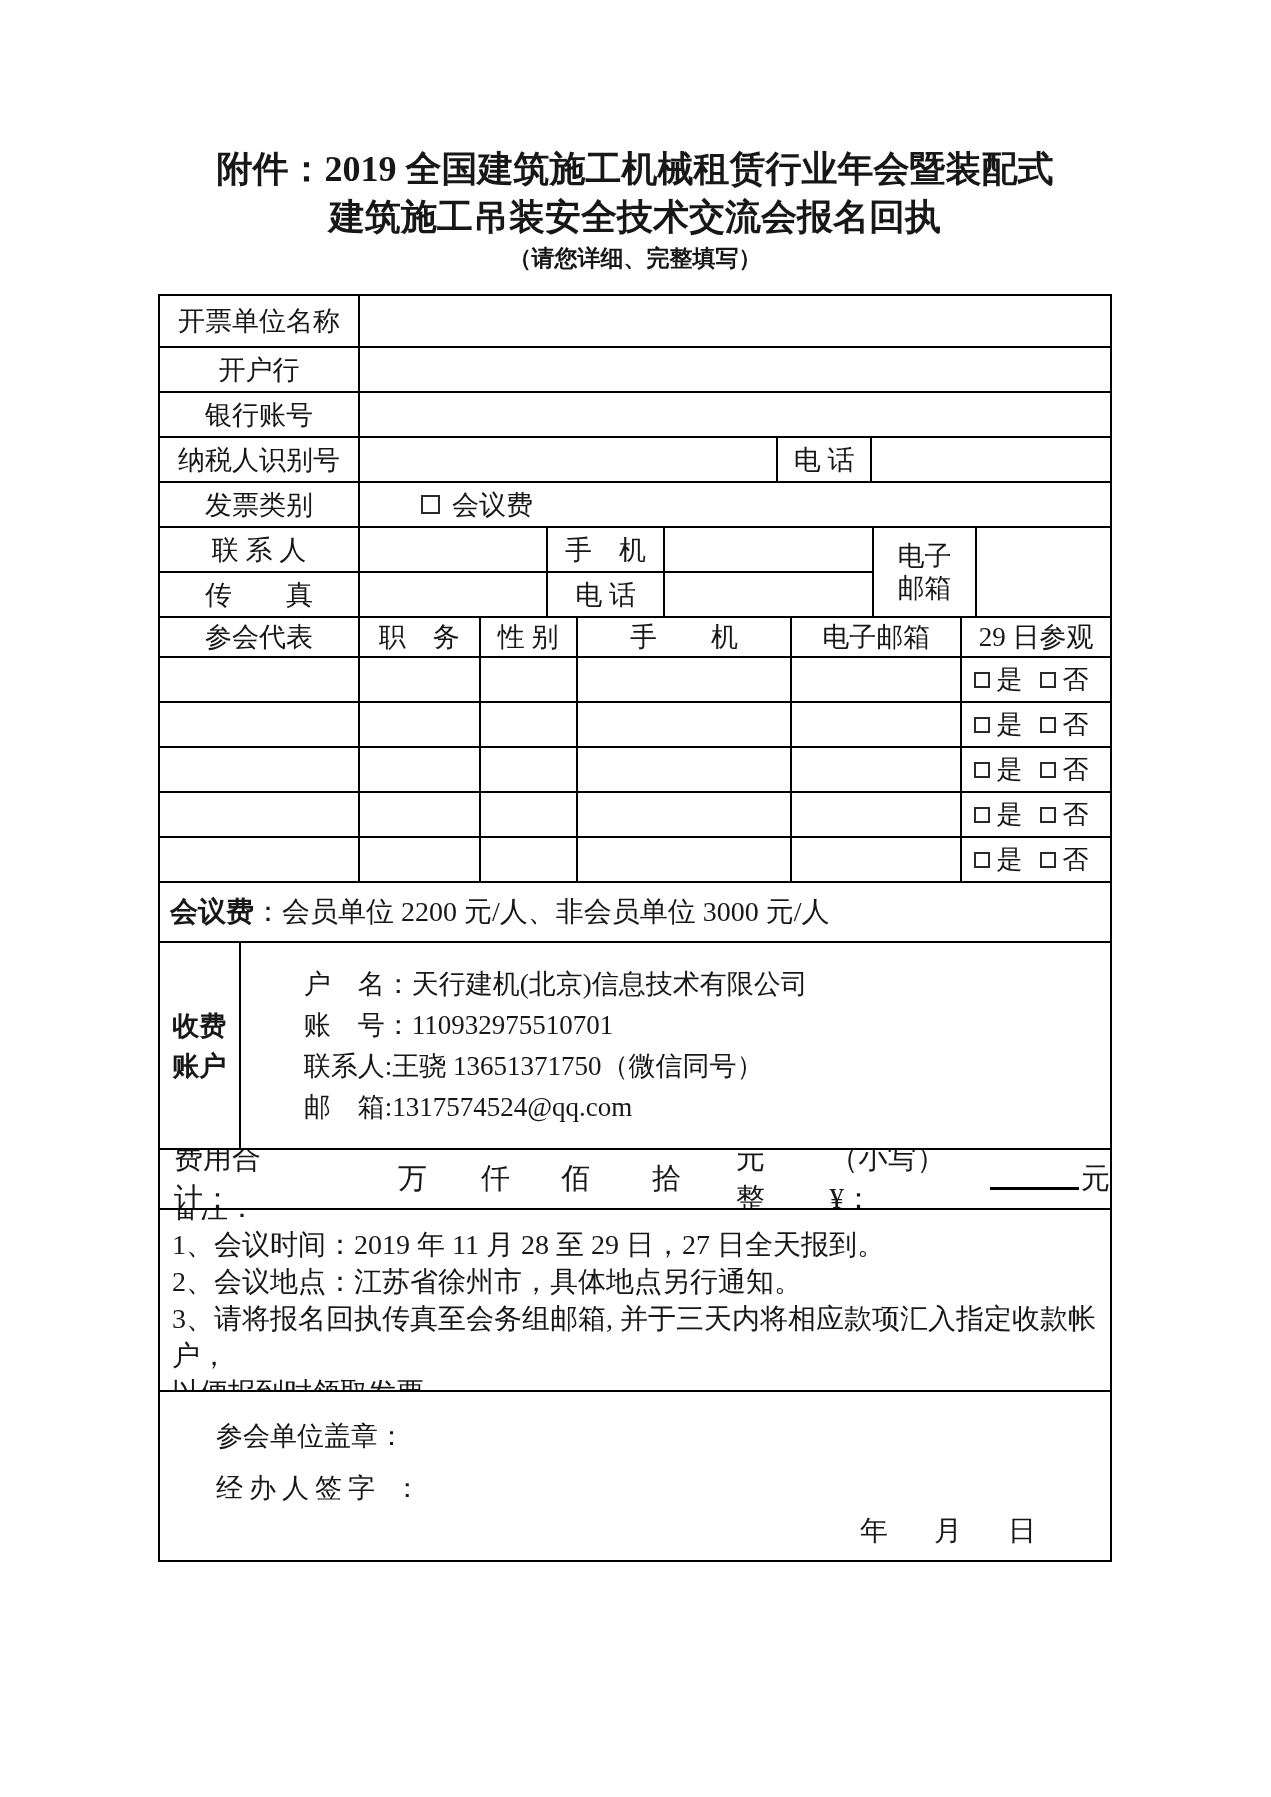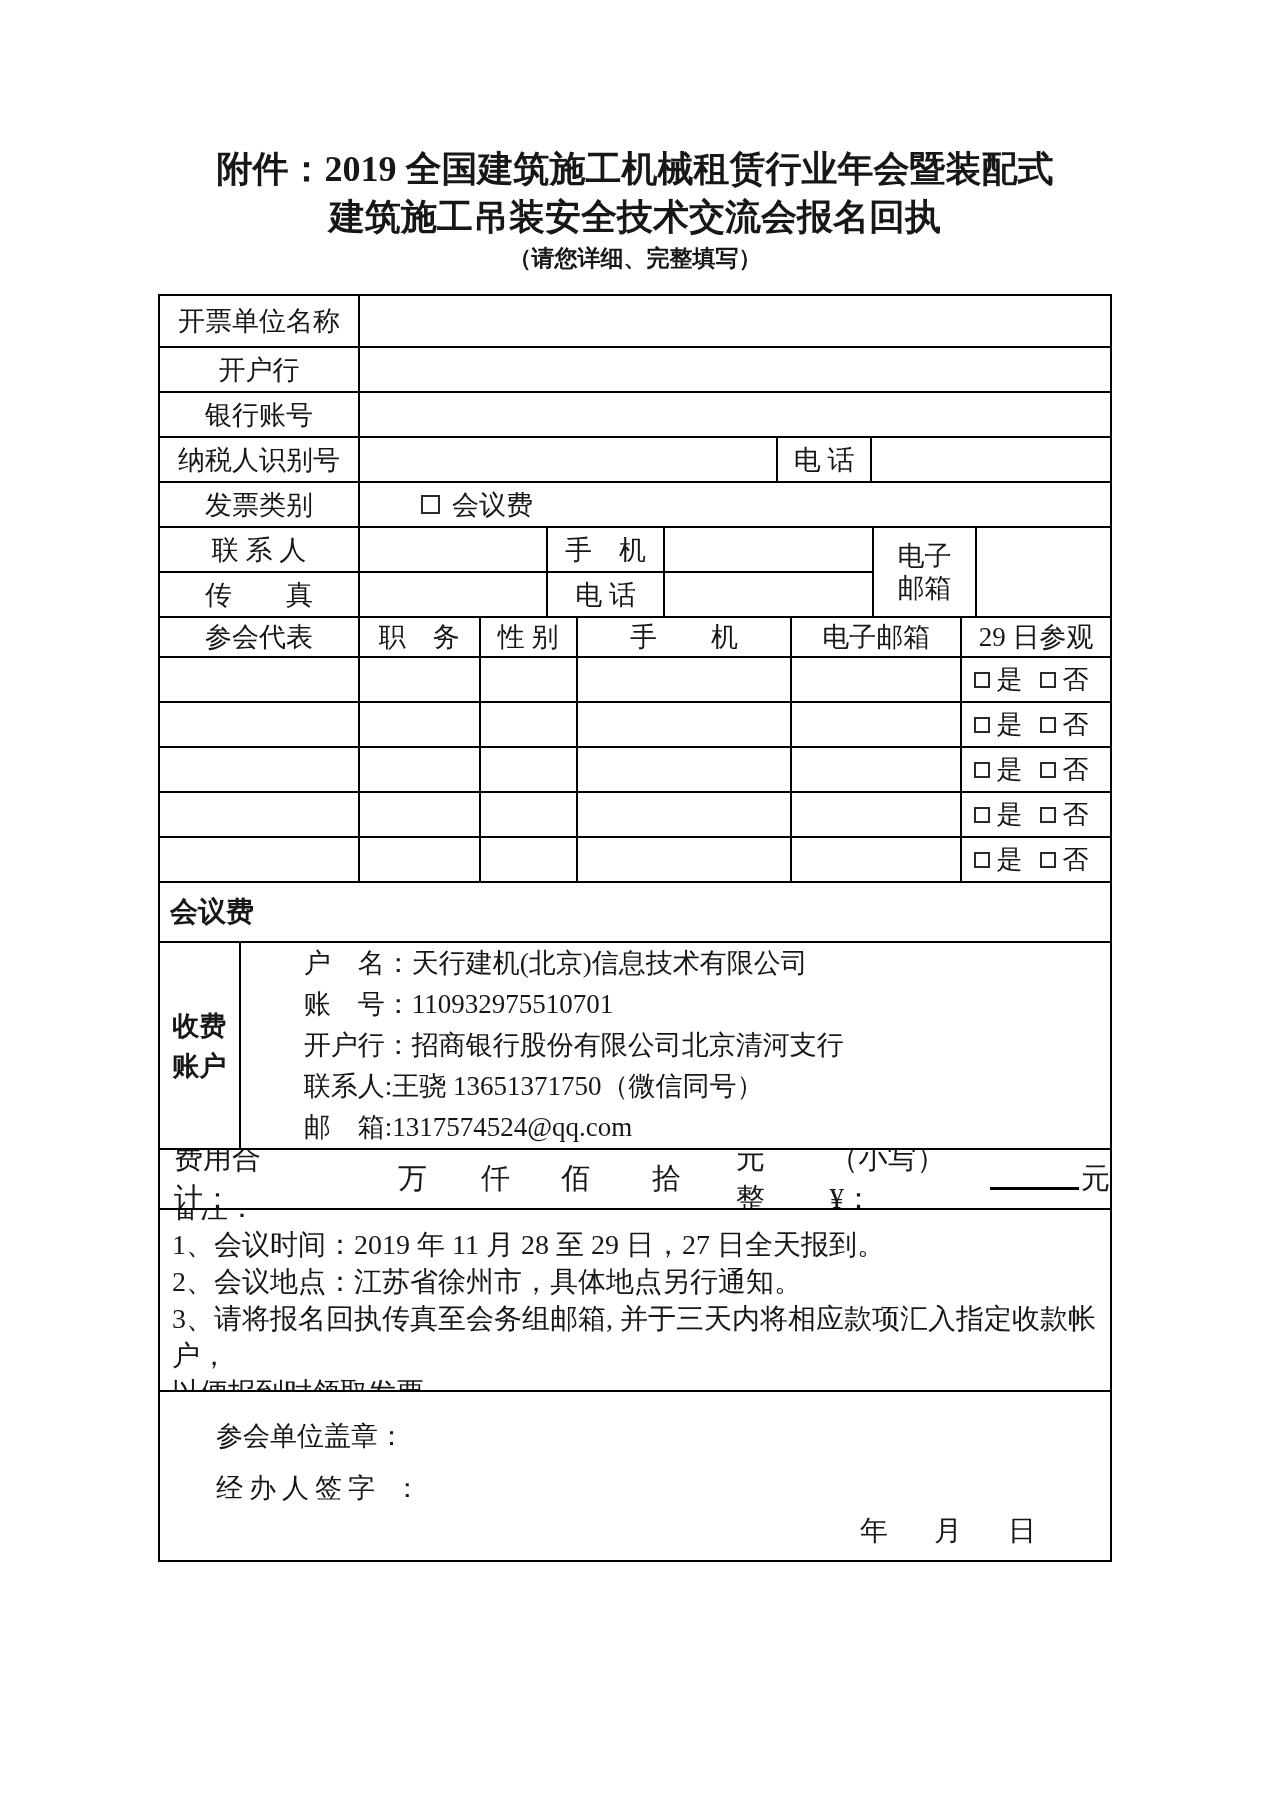--- a/index.html
+++ b/index.html
@@ -194,32 +194,32 @@
         <span class="cb"></span>
           <span>是</span>
         <span class="cb"></span>
           <span>否</span>
       </div>
     </div>
 
     <div class="row h60">
       <div class="c w950 last start fee-cell">
         <b>会议费</b>
+          <span>：会员单位 2200 元/人、非会员单位 3000 元/人</span>
       </div>
     </div>
 
     <div class="row h207">
       <div class="c w85 pay-label">
         <span>收费</span>
         <span>账户</span>
       </div>
       <div class="c last pay-body" style="width:865px">
         <div>户　名：天行建机(北京)信息技术有限公司</div>
         <div>账　号：110932975510701</div>
-        <div>开户行：招商银行股份有限公司北京清河支行</div>
         <div>联系人:王骁 13651371750（微信同号）</div>
         <div>邮　箱:1317574524@qq.com</div>
       </div>
     </div>
 
     <div class="row h60">
       <div class="c w950 last total-cell">
         <span>费用合计：</span>
         <span class="u1">万</span>
         <span class="u2">仟</span>

